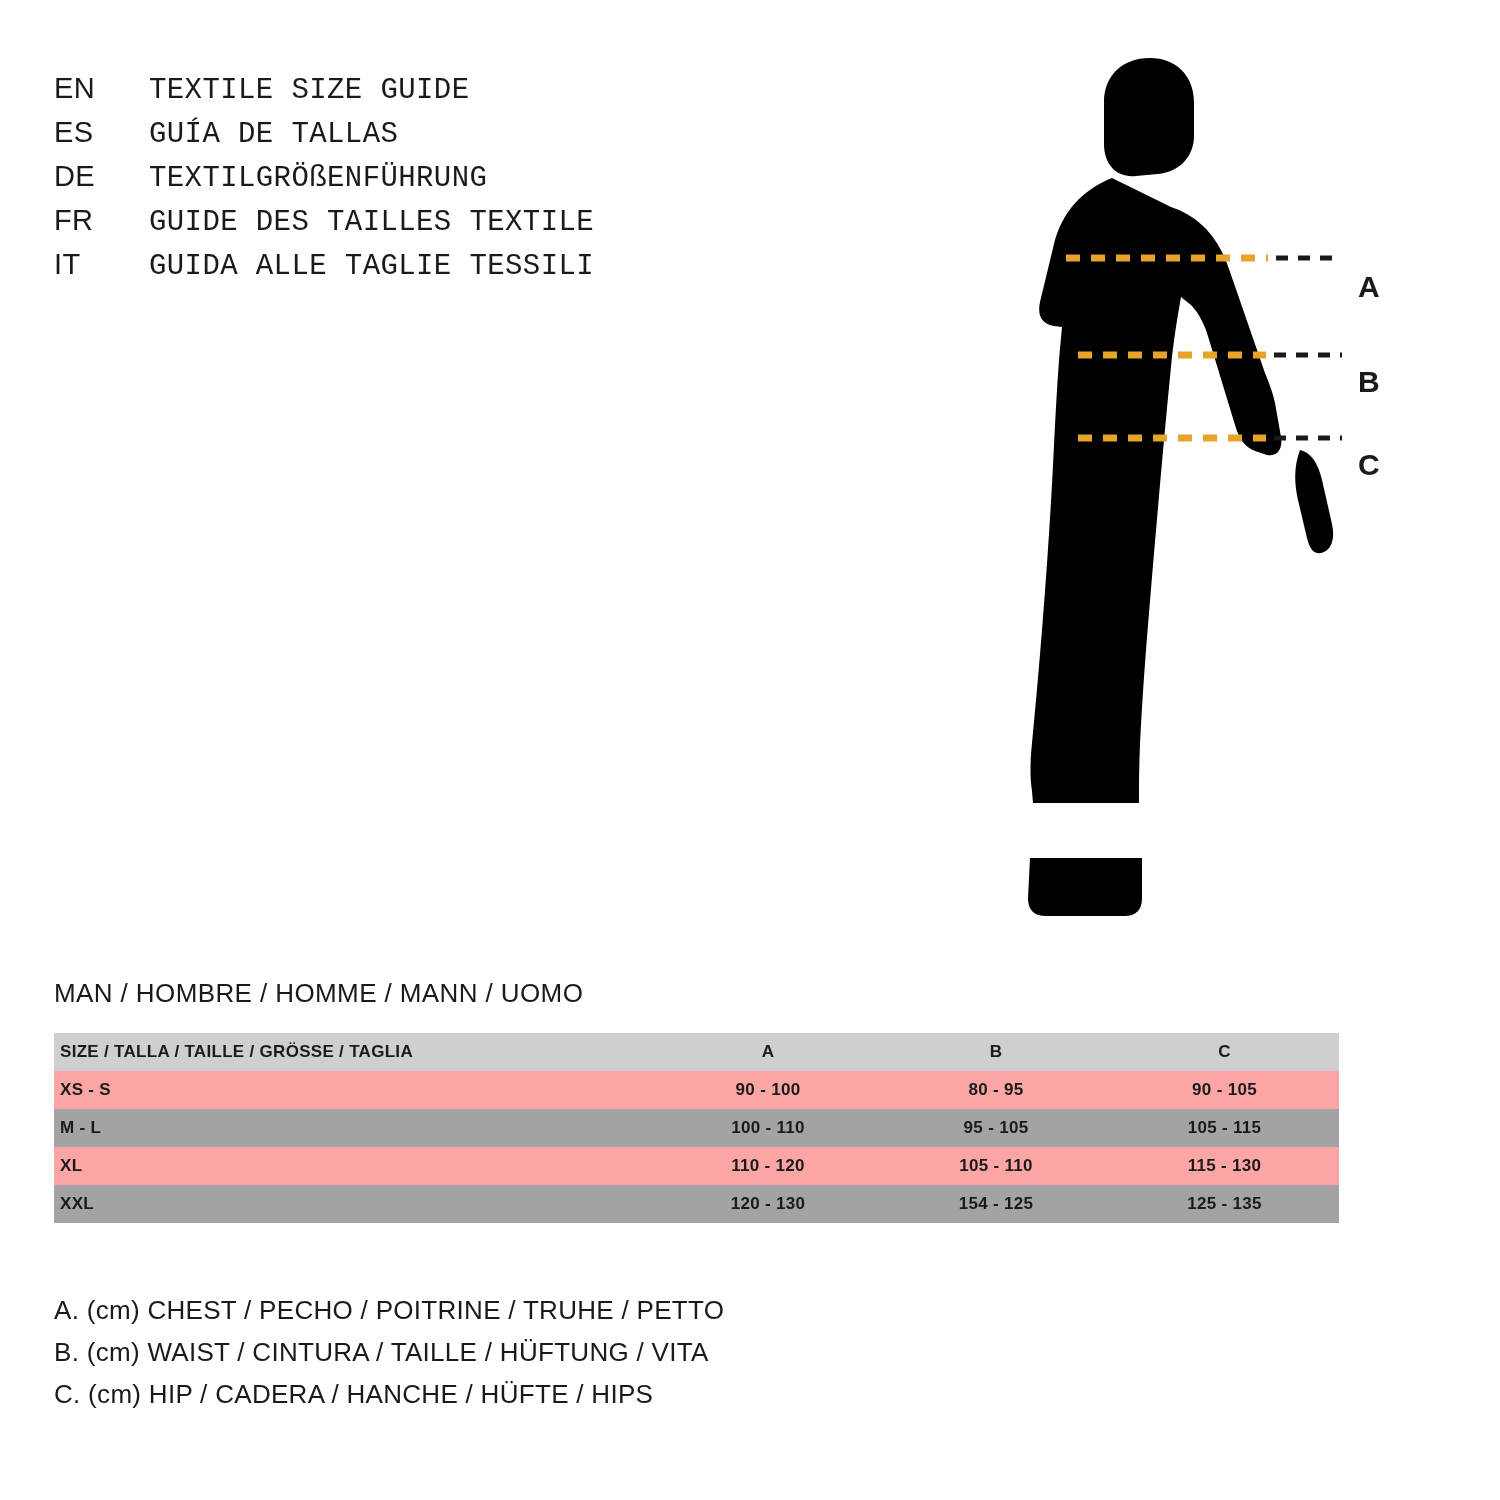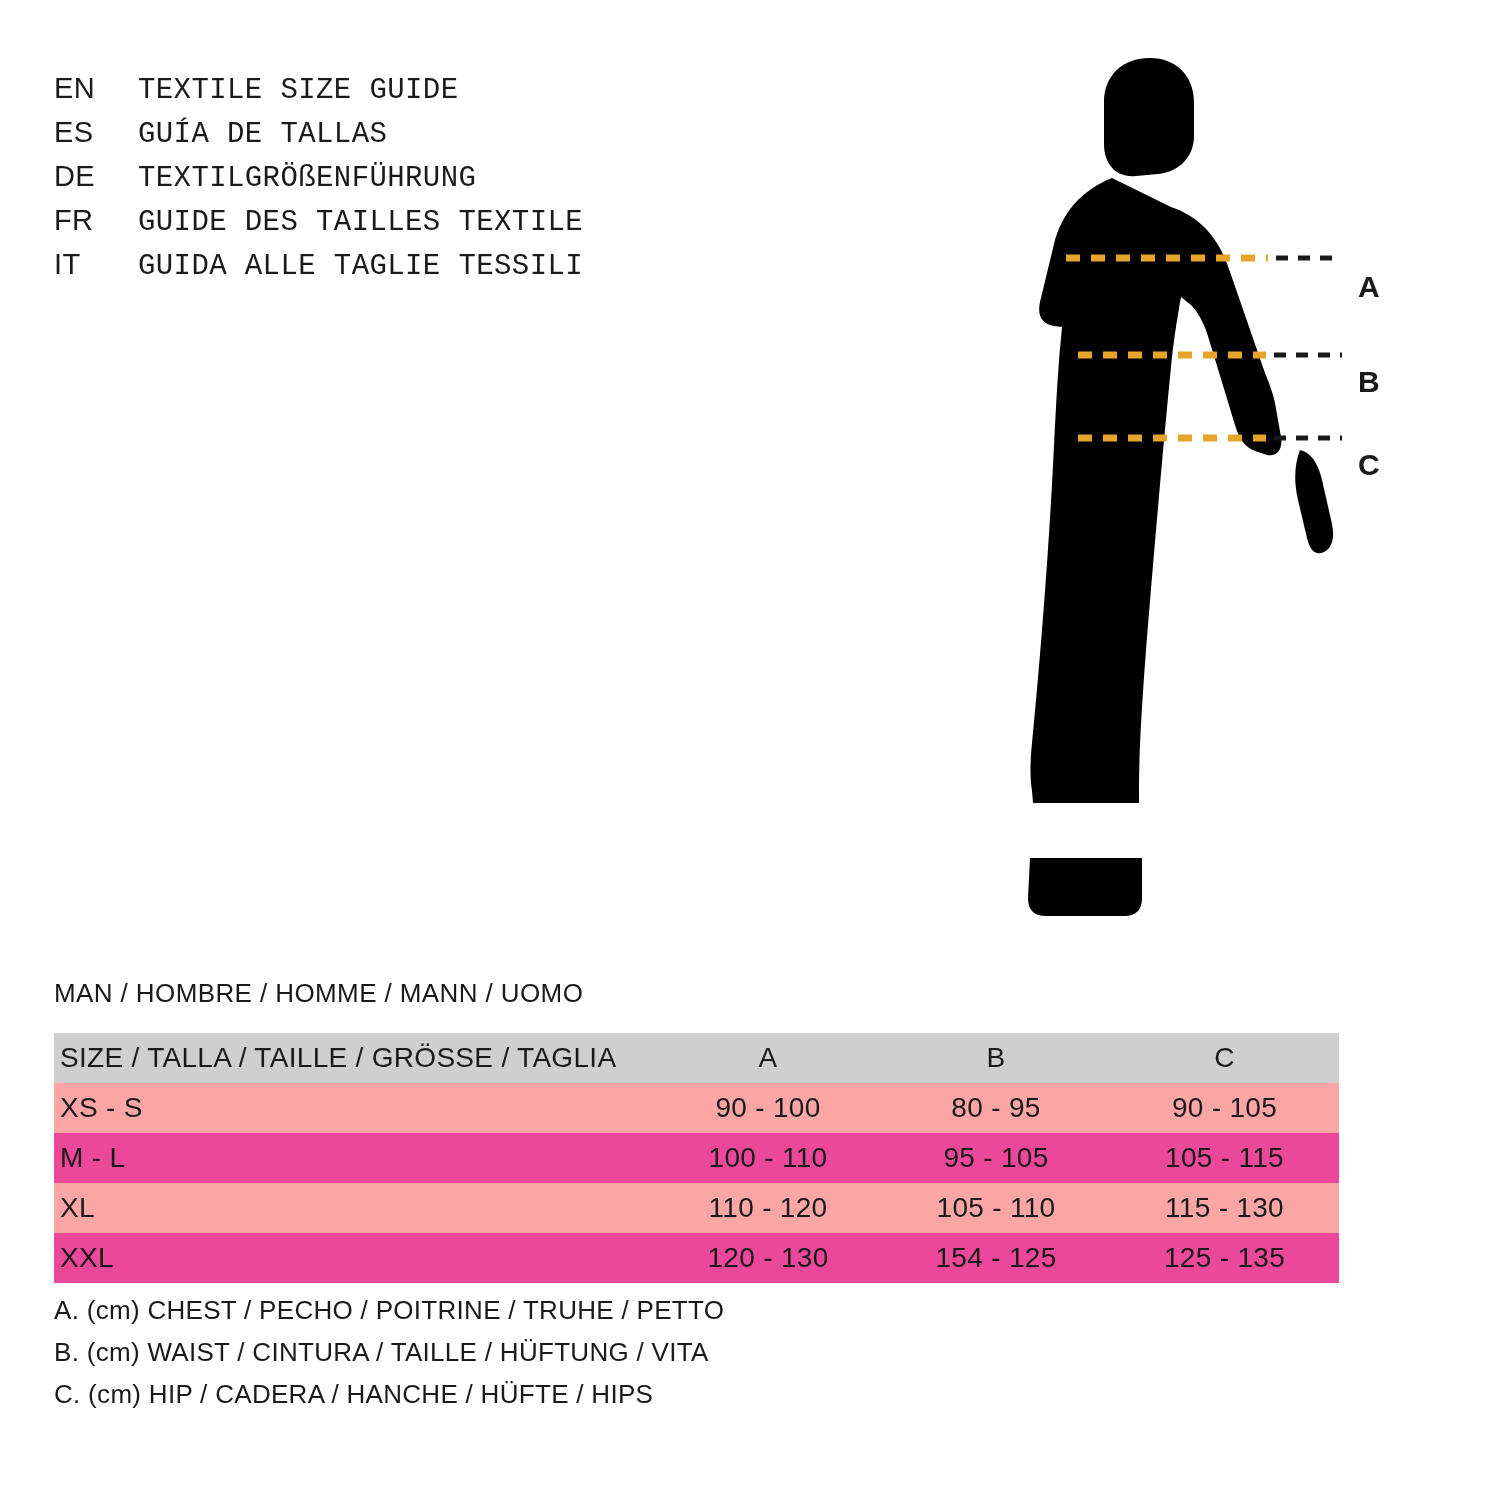--- a/index.html
+++ b/index.html
@@ -27,20 +27,21 @@
     left: 54px;
     top: 72px;
     width: 980px;
   }
   .lang-row {
     display: flex;
     align-items: baseline;
     height: 44px;
     font-size: 29px;
     letter-spacing: 0.4px;
+    gap: 11px;
   }
   .lang-code {
     width: 84px;
     flex: 0 0 84px;
   }
   .lang-text {
     flex: 1 1 auto;
     font-family: Liberation Mono, monospace;
   }
   .costume-line {
@@ -85,37 +86,37 @@
     letter-spacing: 0.4px;
     margin-bottom: 24px;
   }
   table.size-table {
     border-collapse: collapse;
     width: 1285px;
     table-layout: fixed;
   }
   table.size-table th,
   table.size-table td {
-    font-weight: normal;
-    font-size: 28px;
+    font-weight: bold;
+    font-size: 17px;
     padding: 9px 0 9px 0;
     text-align: center;
     letter-spacing: 0.3px;
     margin-top: 28px;
   }
   table.size-table th.col-label,
   table.size-table td.col-label {
     text-align: left;
     padding-left: 6px;
   }
   table.size-table thead tr {
     background: #cfcfcf;
   }
   table.size-table tbody tr.alt {
-    background: #ec4899;
+    background: #a3a3a3;
   }
   table.size-table tbody tr {
     background: #fca5a5;
   }
   col.c-label { width: 600px; }
   col.c-a { width: 228px; }
   col.c-b { width: 228px; }
   col.c-c { width: 229px; }
 
   

